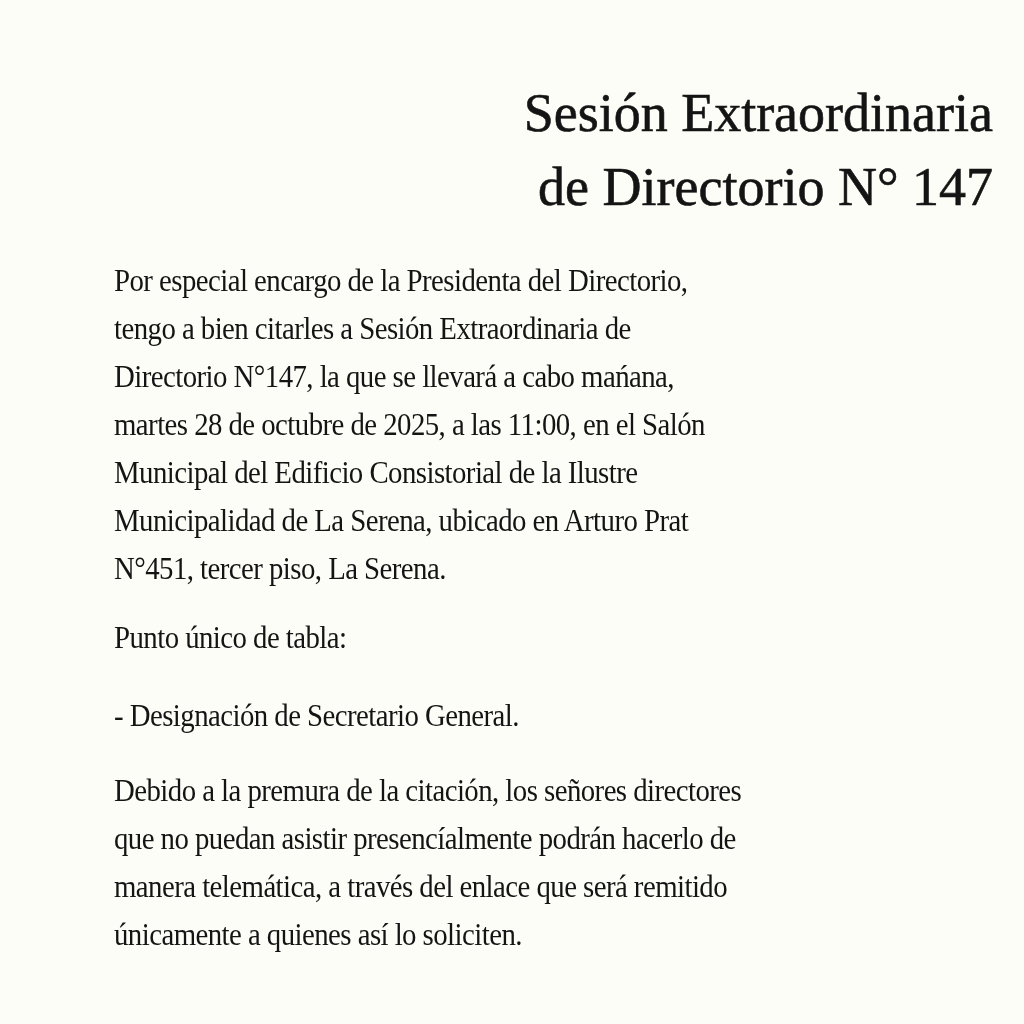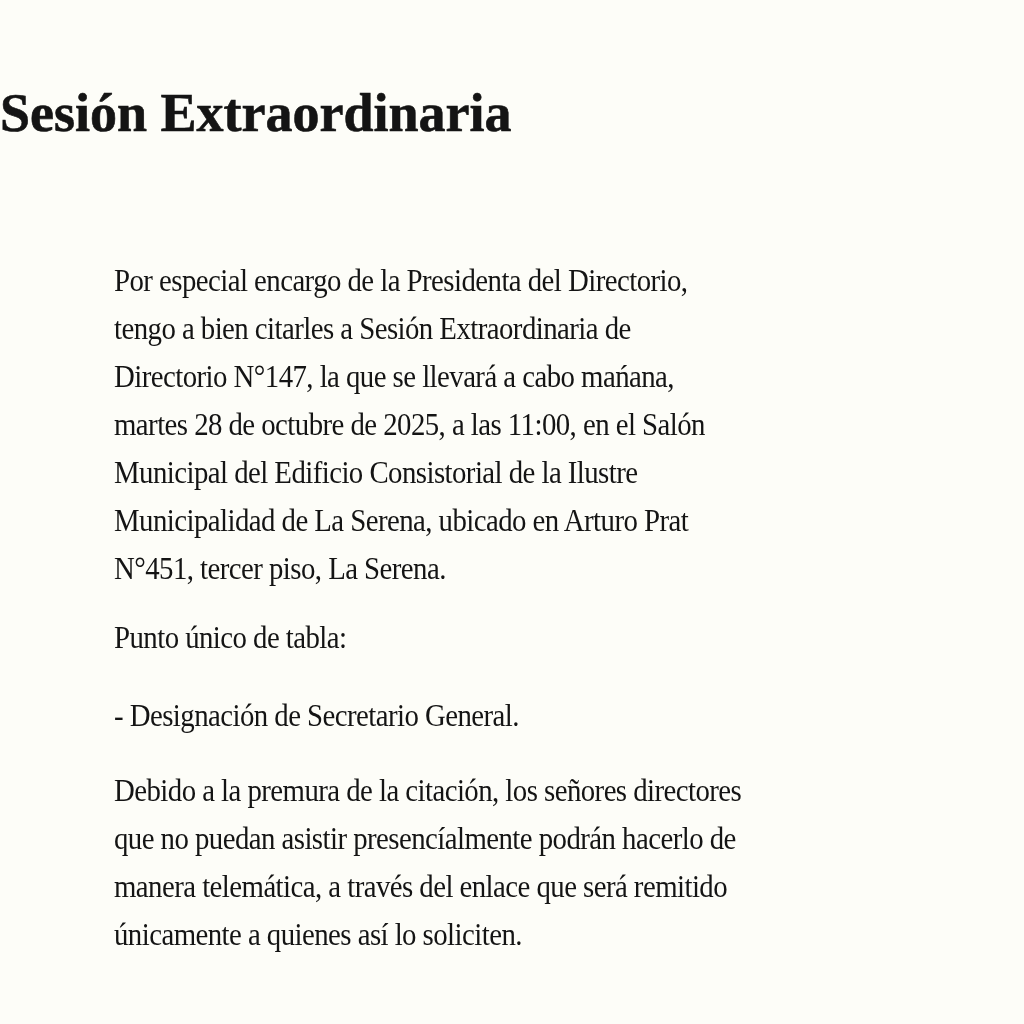--- a/index.html
+++ b/index.html
@@ -8,25 +8,26 @@
       background: #fdfdf8;
       color: #141414;
       font-family: "Liberation Serif", "DejaVu Serif", serif;
       position: relative;
       overflow: hidden;
     }
     .title {
       position: absolute;
       left: 0; width: 970px;
       top: 76px;
-      text-align: left;
+      text-align: right;
       font-size: 54px;
       line-height: 74px;
-      font-weight: bold;
+      font-weight: normal;
       margin: 0;
+      padding-left: 23px;
       -webkit-text-stroke: 0.6px #141414;
     }
     .title span { display: block; }
     .body {
       position: absolute;
       left: 114px;
       width: 860px;
       font-size: 31px;
       line-height: 48px;
       letter-spacing: -0.6px;
@@ -37,20 +38,21 @@
     .p1 { top: 257px; }
     .p2 { top: 614px; }
     .p3 { top: 692px; }
     .p4 { top: 767px; }
   </style>
 </head>
 <body>
 
 <h1 class="title">
   <span>Sesión Extraordinaria</span>
+  <span>de Directorio N° 147</span>
 </h1>
 
 <div class="body p1">
   <p>Por especial encargo de la Presidenta del Directorio,</p>
   <p>tengo a bien citarles a Sesión Extraordinaria de</p>
   <p>Directorio N°147, la que se llevará a cabo mańana,</p>
   <p>martes 28 de octubre de 2025, a las 11:00, en el Salón</p>
   <p>Municipal del Edificio Consistorial de la Ilustre</p>
   <p>Municipalidad de La Serena, ubicado en Arturo Prat</p>
   <p>N°451, tercer piso, La Serena.</p>

